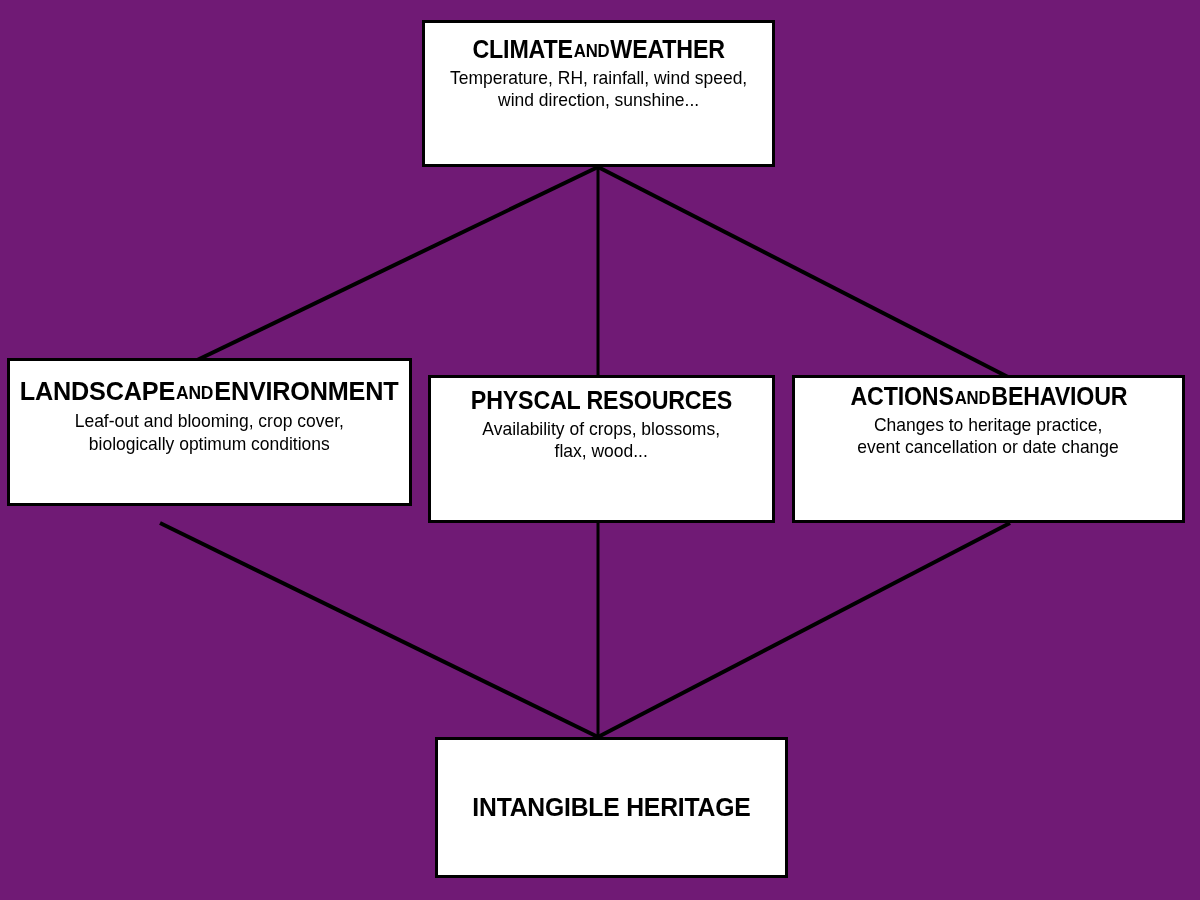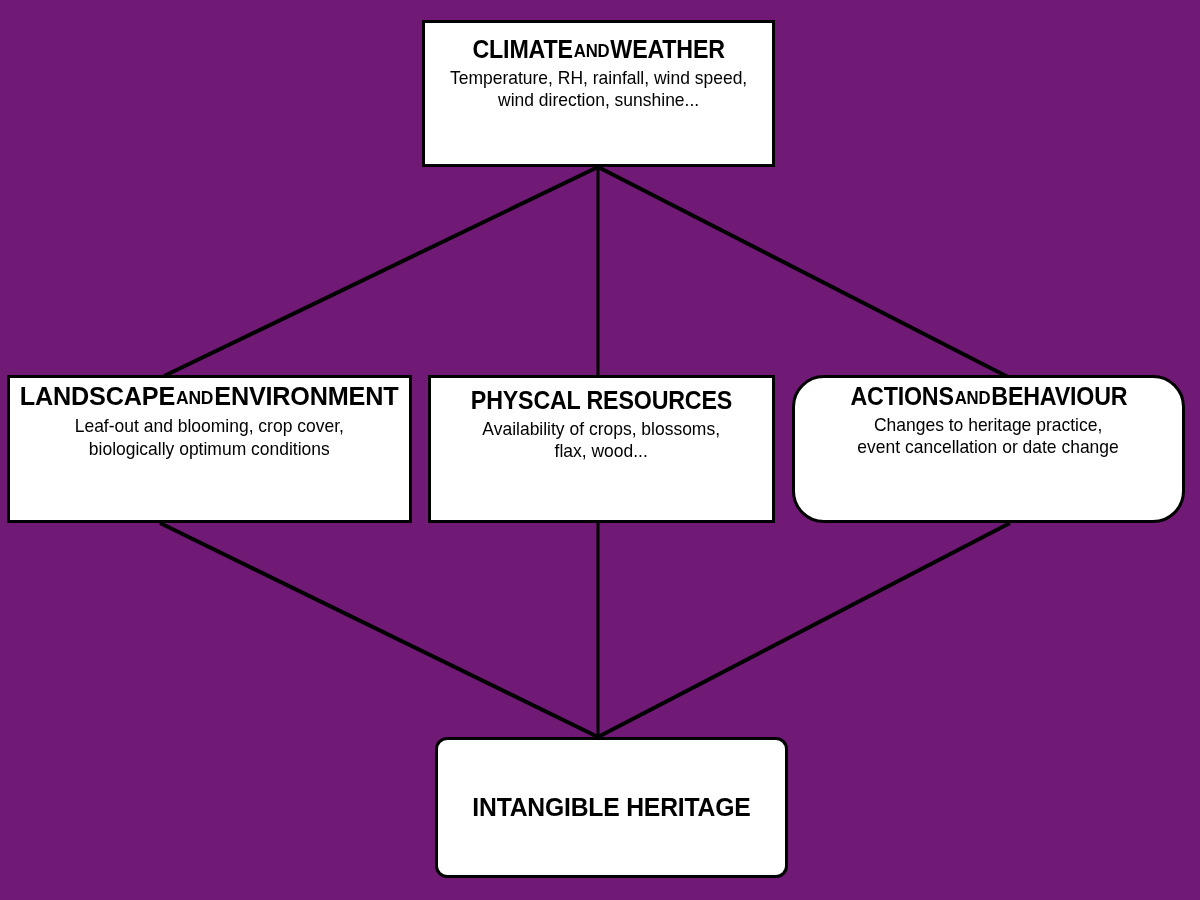--- a/index.html
+++ b/index.html
@@ -60,39 +60,37 @@
     transform: scaleX(0.92);
     white-space: pre-line;
   }
   
   #node-climate {
     left: 422px; top: 20px; width: 353px; height: 147px;
     justify-content: flex-start;
     padding-top: 12px;
   }
   #node-landscape {
-    left: 7px; top: 375px; width: 405px; height: 148px;
+    left: 7px; top: 358px; width: 405px; height: 148px;
     justify-content: flex-start;
-    padding-top: 4px;
+    padding-top: 16px;
   }
   #node-landscape .node-title { transform: scaleX(0.97); font-size: 26px; }
   #node-physical {
     left: 428px; top: 375px; width: 347px; height: 148px;
     justify-content: flex-start;
     padding-top: 8px;
   }
   #node-actions {
     left: 792px; top: 375px; width: 393px; height: 148px;
     justify-content: flex-start;
-    border-radius: 32px;
   }
   #node-heritage {
     left: 435px; top: 737px; width: 353px; height: 141px;
     justify-content: center;
-    border-radius: 12px;
   }
   #node-heritage .node-title { font-size: 26px; transform: scaleX(0.95); }
 </style>
 </head>
 <body>
 
 <div id="diagram-root">
 
   <svg id="connector-layer" viewBox="0 0 1200 900" width="1200" height="900" xmlns="http://www.w3.org/2000/svg">
     <line x1="598" y1="167" x2="164" y2="376" stroke="#000000" stroke-width="4"></line>

